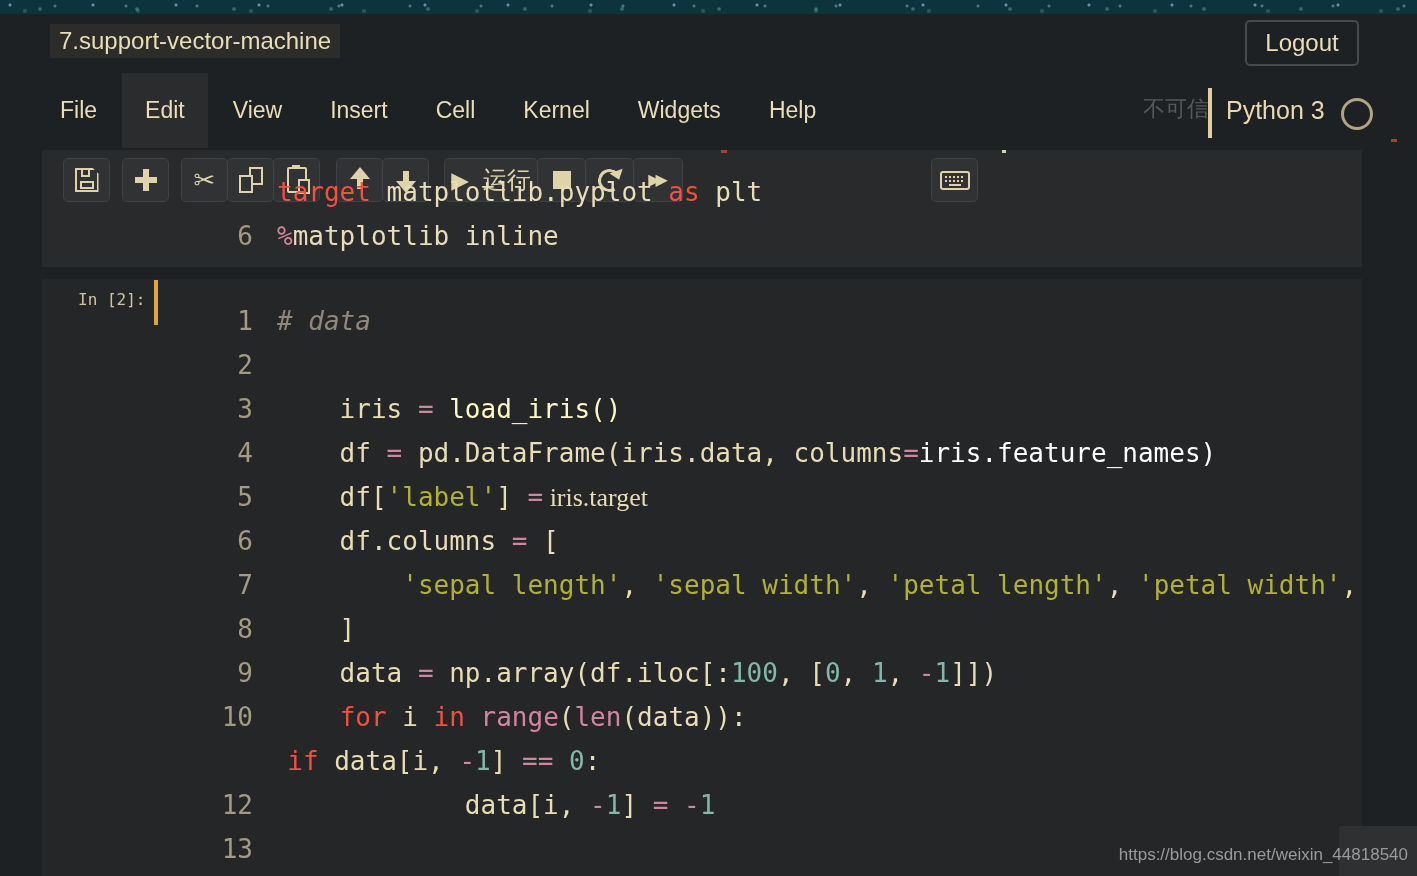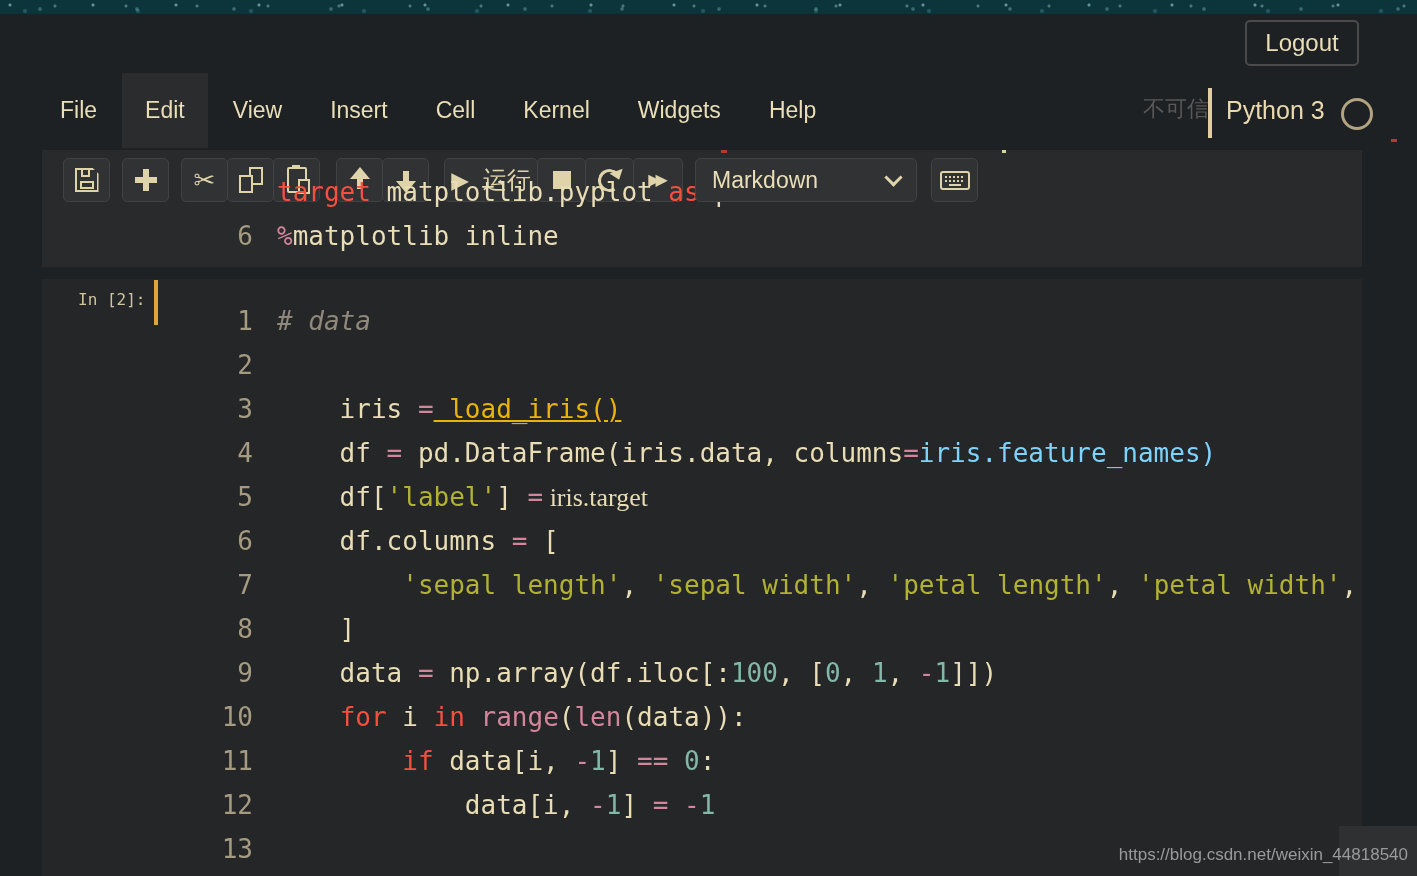--- a/index.html
+++ b/index.html
@@ -112,20 +112,21 @@
   .wm-box{position:absolute;left:1339px;top:826px;width:78px;height:50px;background:#2f3031;z-index:5;}
   .wm-text{position:absolute;right:9px;top:845px;font-size:17px;color:#9a9a9a;z-index:6;}
 </style>
 </head>
 <body>
 
 <div id="screen">
 
   <div class="wallpaper"></div>
 
+  <div class="title">7.support-vector-machine</div>
   <div class="logout">Logout</div>
 
   <div class="menubar">
       <div class="menu-item">File</div>
       <div class="menu-item active">Edit</div>
       <div class="menu-item">View</div>
       <div class="menu-item">Insert</div>
       <div class="menu-item">Cell</div>
       <div class="menu-item">Kernel</div>
       <div class="menu-item">Widgets</div>
@@ -156,25 +157,25 @@
     <div class="codeblock c2lines">
         <div class="cline">
           <span class="lnum">1</span>
           <span class="ltoks"><span style="color: rgb(144, 136, 122); font-style: italic;"># data</span></span>
         </div>
         <div class="cline">
           <span class="lnum">2</span>
         </div>
         <div class="cline">
           <span class="lnum">3</span>
-          <span class="ltoks"><span style="color: rgb(233, 221, 181);">    iris </span><span style="color: rgb(211, 134, 155);">=</span><span style="color: #eab308; text-decoration: underline;"> load_iris()</span></span>
+          <span class="ltoks"><span style="color: rgb(233, 221, 181);">    iris </span><span style="color: rgb(211, 134, 155);">=</span><span style="color: #fef9c3;"> load_iris()</span></span>
         </div>
         <div class="cline">
           <span class="lnum">4</span>
-          <span class="ltoks"><span style="color: rgb(233, 221, 181);">    df </span><span style="color: rgb(211, 134, 155);">=</span><span style="color: rgb(233, 221, 181);"> pd.DataFrame(iris.data, columns</span><span style="color: rgb(211, 134, 155);">=</span><span style="color: #7dd3fc;">iris.feature_names)</span></span>
+          <span class="ltoks"><span style="color: rgb(233, 221, 181);">    df </span><span style="color: rgb(211, 134, 155);">=</span><span style="color: rgb(233, 221, 181);"> pd.DataFrame(iris.data, columns</span><span style="color: rgb(211, 134, 155);">=</span><span style="color: #ffffff;">iris.feature_names)</span></span>
         </div>
         <div class="cline">
           <span class="lnum">5</span>
           <span class="ltoks"><span style="color: rgb(233, 221, 181);">    df[</span><span style="color: rgb(178, 178, 50);">'label'</span><span style="color: rgb(233, 221, 181);">] </span><span style="color: rgb(211, 134, 155);">=</span><span style="color: rgb(233, 221, 181); font-family: Liberation Serif, serif;"> iris.target</span></span>
         </div>
         <div class="cline">
           <span class="lnum">6</span>
           <span class="ltoks"><span style="color: rgb(233, 221, 181);">    df.columns </span><span style="color: rgb(211, 134, 155);">=</span><span style="color: rgb(233, 221, 181);"> [</span></span>
         </div>
         <div class="cline">
@@ -187,21 +188,20 @@
         </div>
         <div class="cline">
           <span class="lnum">9</span>
           <span class="ltoks"><span style="color: rgb(233, 221, 181);">    data </span><span style="color: rgb(211, 134, 155);">=</span><span style="color: rgb(233, 221, 181);"> np.array(df.iloc[:</span><span style="color: rgb(130, 184, 168);">100</span><span style="color: rgb(233, 221, 181);">, [</span><span style="color: rgb(130, 184, 168);">0</span><span style="color: rgb(233, 221, 181);">, </span><span style="color: rgb(130, 184, 168);">1</span><span style="color: rgb(233, 221, 181);">, </span><span style="color: rgb(211, 134, 155);">-</span><span style="color: rgb(130, 184, 168);">1</span><span style="color: rgb(233, 221, 181);">]])</span></span>
         </div>
         <div class="cline">
           <span class="lnum">10</span>
           <span class="ltoks"><span style="color: rgb(233, 221, 181);">    </span><span style="color: rgb(244, 80, 63);">for</span><span style="color: rgb(233, 221, 181);"> i </span><span style="color: rgb(244, 80, 63);">in</span><span style="color: rgb(233, 221, 181);"> </span><span style="color: rgb(211, 134, 155);">range</span><span style="color: rgb(233, 221, 181);">(</span><span style="color: rgb(211, 134, 155);">len</span><span style="color: rgb(233, 221, 181);">(data)):</span></span>
         </div>
         <div class="cline">
-          <span class="lnum">11</span>
           <span class="ltoks"><span style="color: rgb(233, 221, 181);">        </span><span style="color: rgb(244, 80, 63);">if</span><span style="color: rgb(233, 221, 181);"> data[i, </span><span style="color: rgb(211, 134, 155);">-</span><span style="color: rgb(130, 184, 168);">1</span><span style="color: rgb(233, 221, 181);">] </span><span style="color: rgb(211, 134, 155);">==</span><span style="color: rgb(233, 221, 181);"> </span><span style="color: rgb(130, 184, 168);">0</span><span style="color: rgb(233, 221, 181);">:</span></span>
         </div>
         <div class="cline">
           <span class="lnum">12</span>
           <span class="ltoks"><span style="color: rgb(233, 221, 181);">            data[i, </span><span style="color: rgb(211, 134, 155);">-</span><span style="color: rgb(130, 184, 168);">1</span><span style="color: rgb(233, 221, 181);">] </span><span style="color: rgb(211, 134, 155);">=</span><span style="color: rgb(233, 221, 181);"> </span><span style="color: rgb(211, 134, 155);">-</span><span style="color: rgb(130, 184, 168);">1</span></span>
         </div>
         <div class="cline">
           <span class="lnum">13</span>
         </div>
       </div>
@@ -237,24 +237,20 @@
   <div class="tbtn" style="left:537px;width:49px">
     <span class="ico stop-ico"></span>
   </div>
   <div class="tbtn" style="left:585px;width:49px">
     <span class="ico restart-ico"></span>
   </div>
   <div class="tbtn" style="left:633px;width:50px">
     <span class="ico ff-ico">▶▶</span>
   </div>
 
-  <div class="ddl">
-    <span>Markdown</span>
-    <span class="chev"></span>
-  </div>
   <div class="tbtn kbtn" style="left:931px;width:47px">
     <span class="ico kbd-ico"></span>
   </div>
 
   <div class="dot" style="left:721px;top:150px;width:6px;height:3px;background:#b23a2e"></div>
   <div class="dot" style="left:1002px;top:150px;width:4px;height:3px;background:#d6d69a"></div>
   <div class="dot" style="left:1391px;top:139px;width:6px;height:3px;background:#b23a2e"></div>
 
   <div class="wm-box"></div>
   <div class="wm-text">https://blog.csdn.net/weixin_44818540</div>

